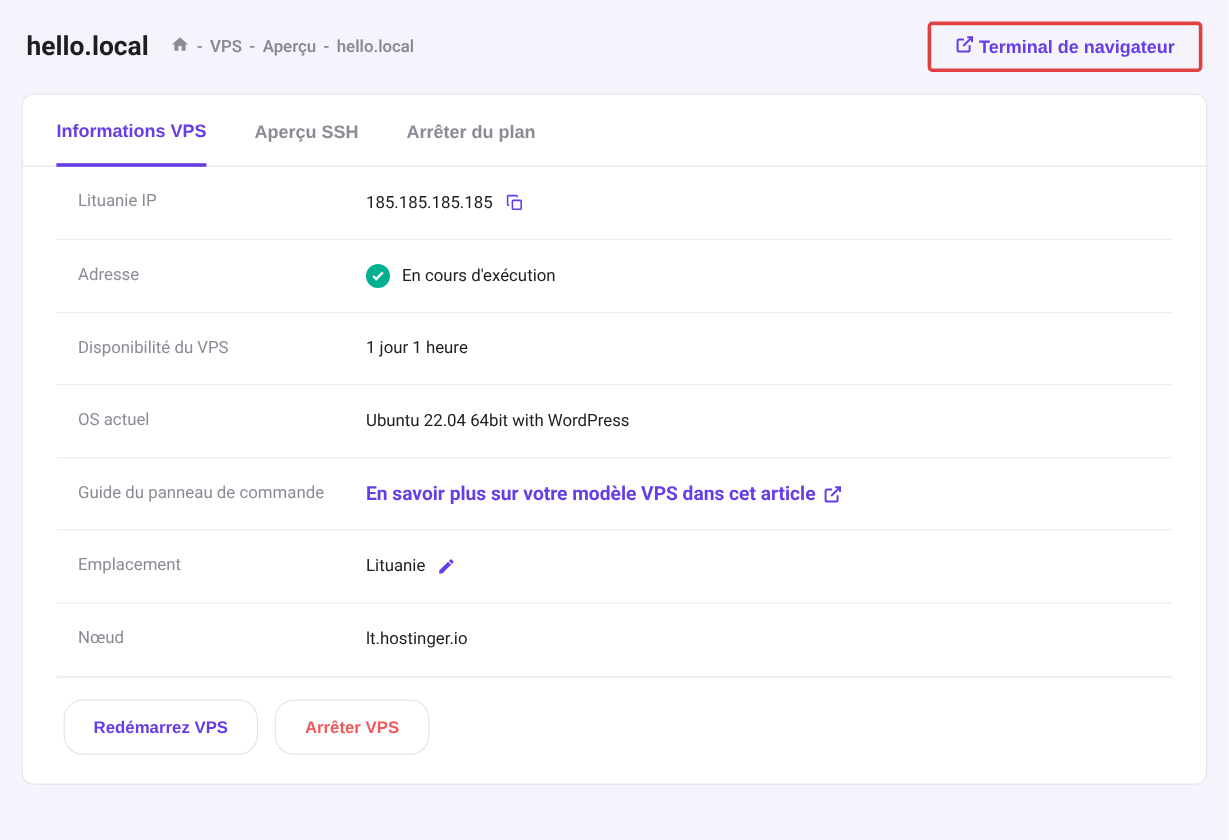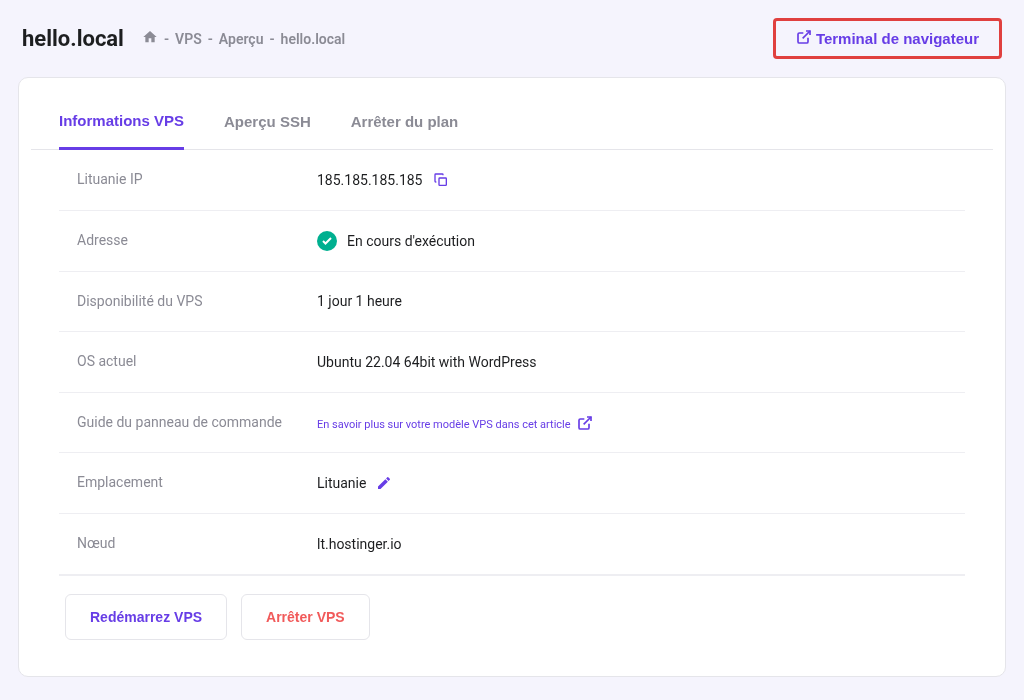--- a/index.html
+++ b/index.html
@@ -48,21 +48,21 @@
       font-size: 15px;
       font-weight: 700;
       color: #673de6;
       cursor: pointer;
     }
     .terminal-btn svg { width: 16px; height: 16px; }
     .card {
       background: #ffffff;
       border: 1px solid #e5e5ea;
       border-radius: 10px;
-      padding: 12px;
+      padding: 0;
     }
     .tabs {
       display: flex;
       gap: 40px;
       padding: 0 28px;
       border-bottom: 1px solid #e5e5ea;
     }
     .tab {
       padding: 22px 0 18px 0;
       font-size: 15px;
@@ -111,36 +111,36 @@
     }
     .status-check svg { width: 12px; height: 12px; }
     .copy-icon, .edit-icon, .ext-icon {
       width: 16px;
       height: 16px;
       color: #673de6;
       cursor: pointer;
     }
     .link-text {
       color: #673de6;
-      font-weight: 400;
-      font-size: 11px;
-      display: flex;
-      align-items: flex-end;
+      font-weight: 700;
+      font-size: 16px;
+      display: flex;
+      align-items: center;
       gap: 6px;
       cursor: pointer;
     }
     .actions {
       display: flex;
       gap: 14px;
       padding: 18px 6px 0 6px;
       border-top: 1px solid #eeeef2;
     }
     .btn {
       padding: 14px 24px;
-      border-radius: 6px;
+      border-radius: 16px;
       border: 1px solid #e5e5ea;
       background: #fff;
       font-size: 14px;
       font-weight: 700;
       cursor: pointer;
     }
     .btn-restart { color: #673de6; }
     .btn-stop { color: #f15a5a; }
   </style>
 </head>

